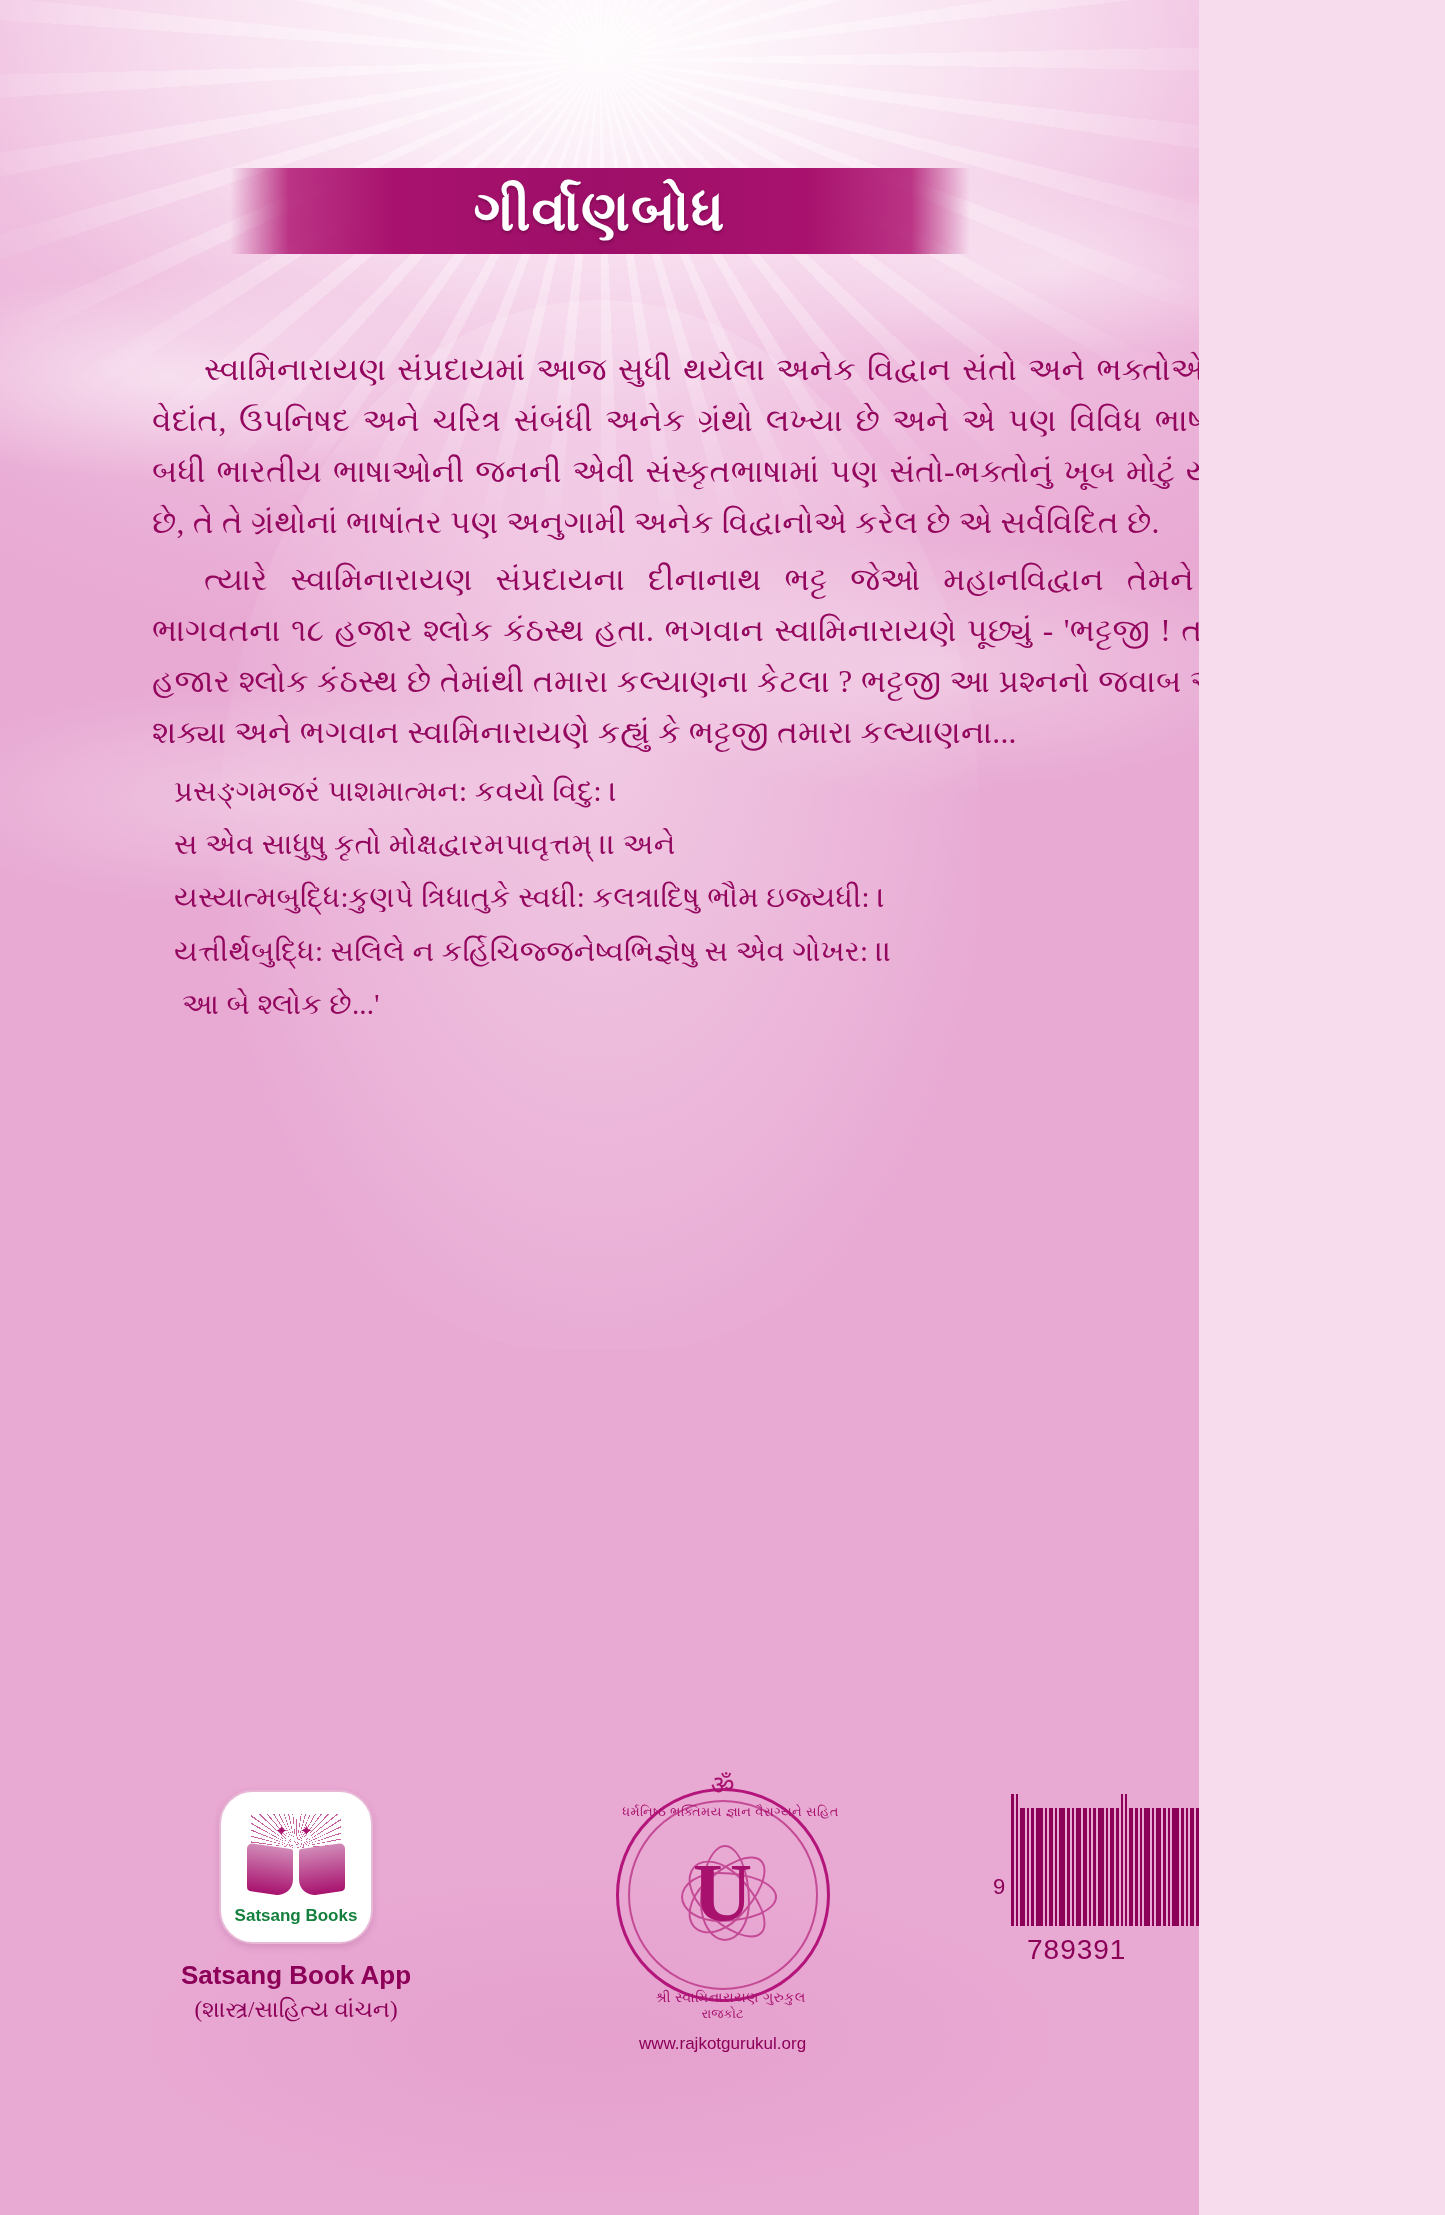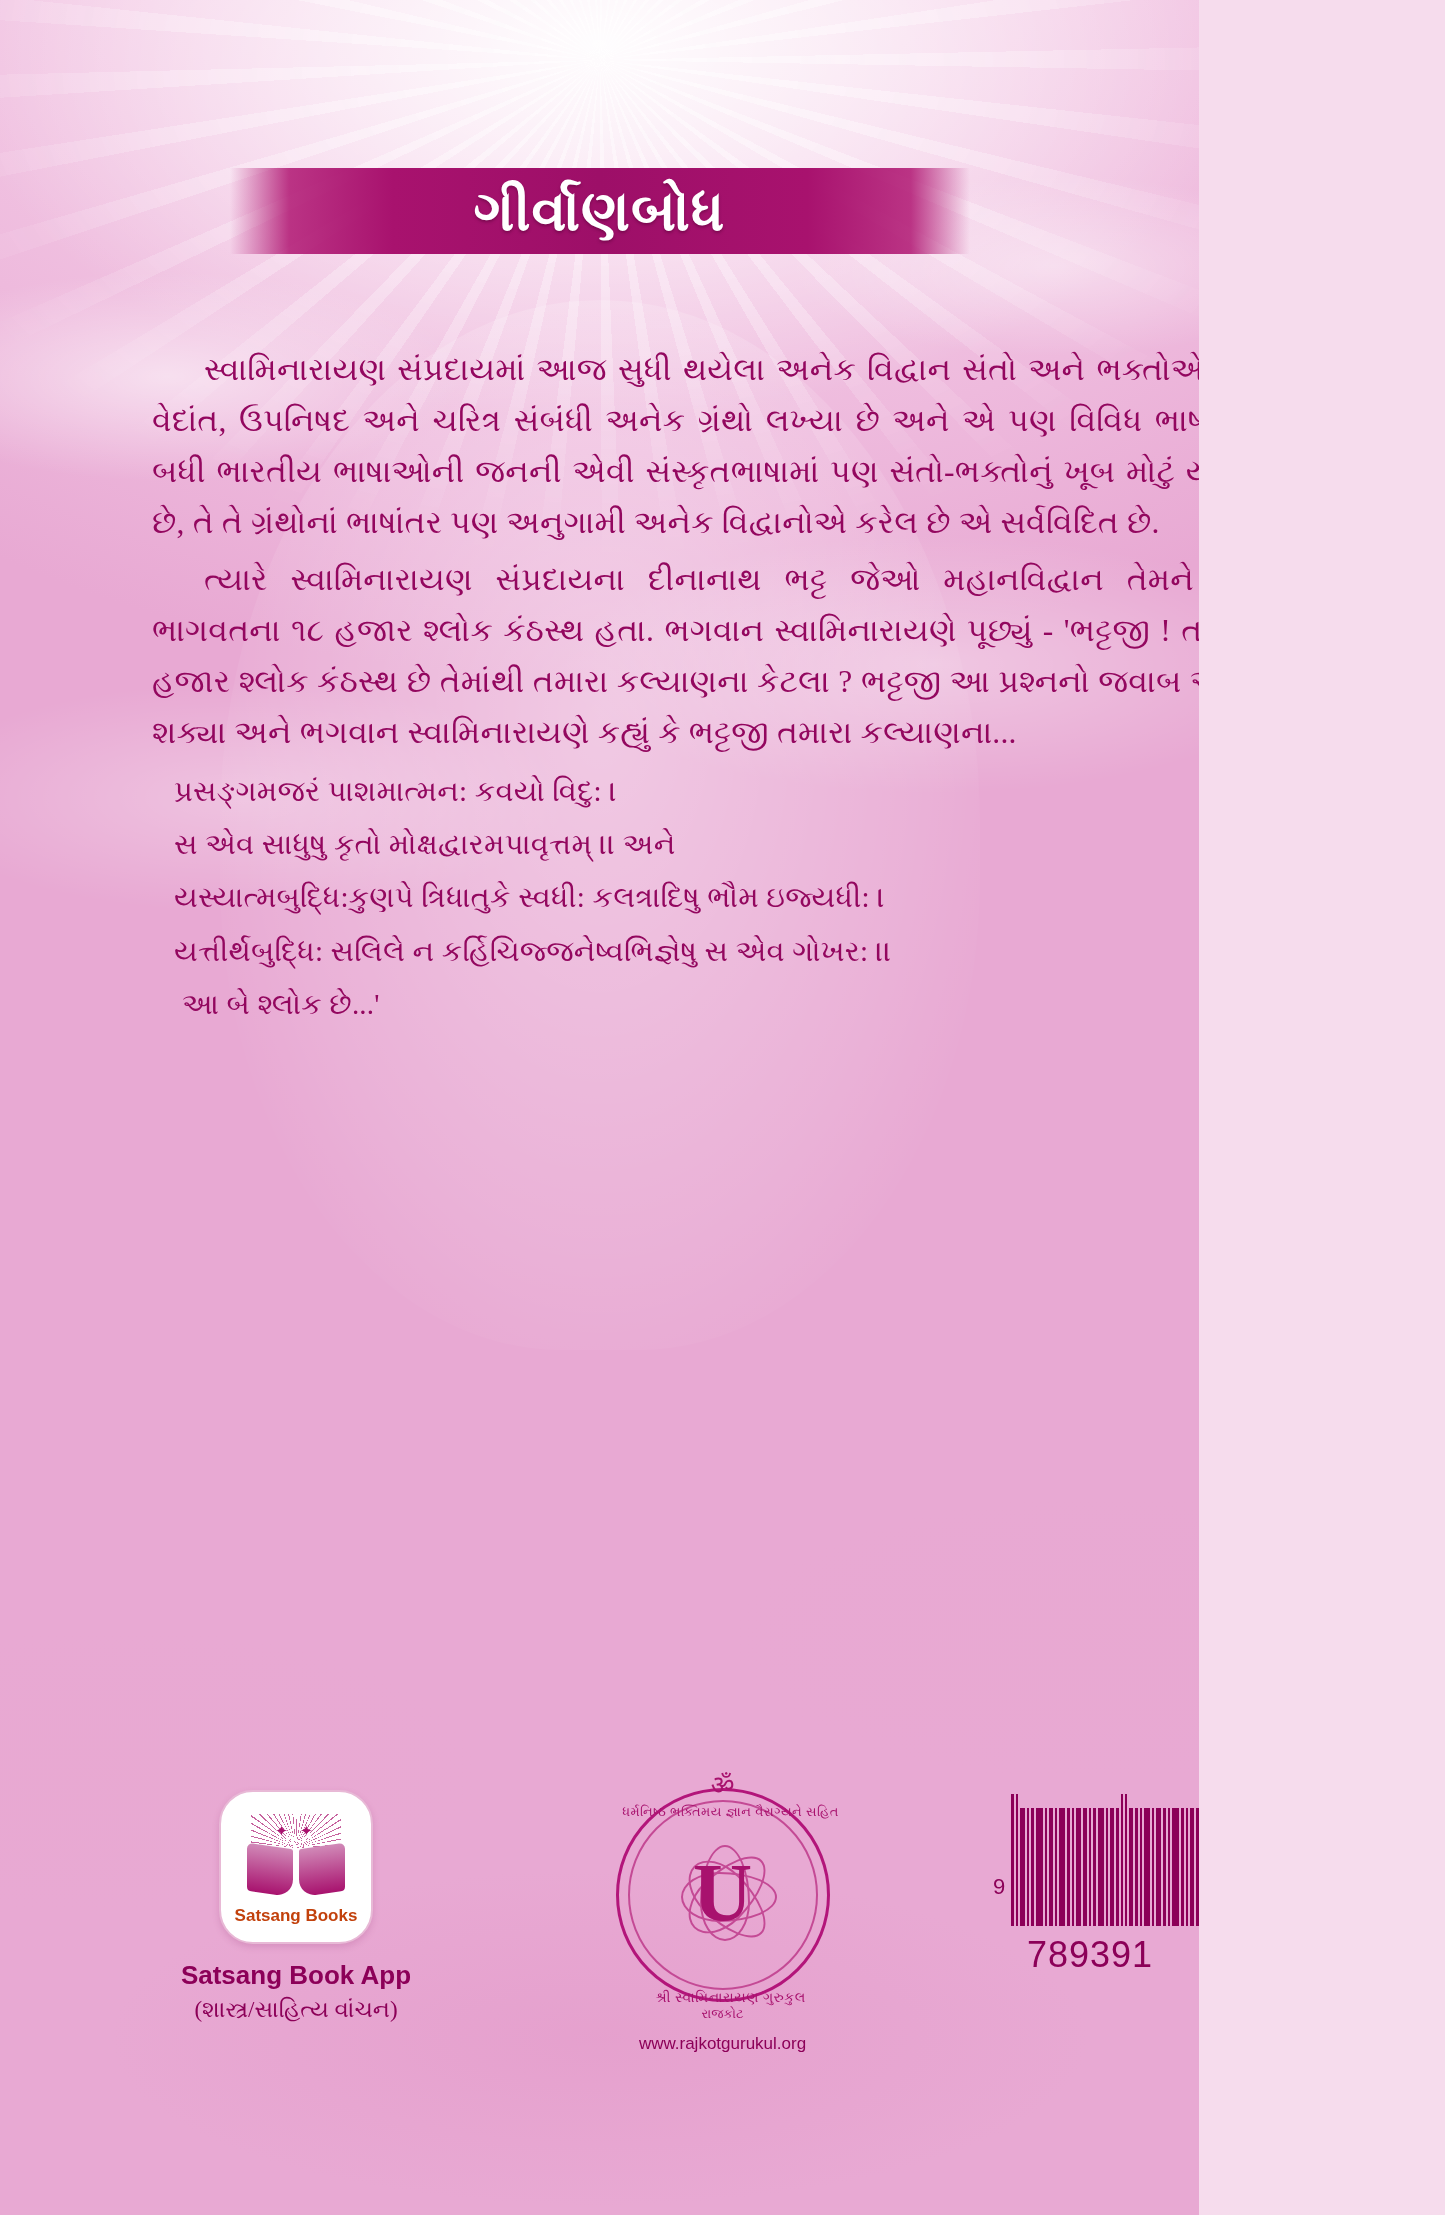--- a/index.html
+++ b/index.html
@@ -196,21 +196,21 @@
     text-align: center;
     color: #a8126e;
     font-size: 15px;
     letter-spacing: 4px;
   }
   .app-icon .app-icon-label {
     position: absolute;
     left: 0; right: 0;
     bottom: 16px;
     text-align: center;
-    color: #c2410c;
+    color: #15803d;
     font-size: 17px;
     font-weight: 700;
     font-family: "Liberation Sans", sans-serif;
   }
   .app-title {
     margin-top: 16px;
     color: #8c0058;
     font-size: 26px;
     font-weight: 700;
     font-family: "Liberation Sans", sans-serif;
@@ -330,21 +330,21 @@
     margin-right: 2px;
   }
   .bars span.tall { height: 132px; }
   .barcode-digits {
     margin-top: 8px;
     padding-left: 34px;
     display: flex;
     justify-content: space-between;
     width: 300px;
     color: #8c0058;
-    font-size: 36px;
+    font-size: 28px;
     font-family: "Liberation Sans", sans-serif;
     letter-spacing: 1px;
   }
 </style>
 </head>
 <body>
 
 <div class="page">
   <div class="rays"></div>
   <div class="clouds"></div>

